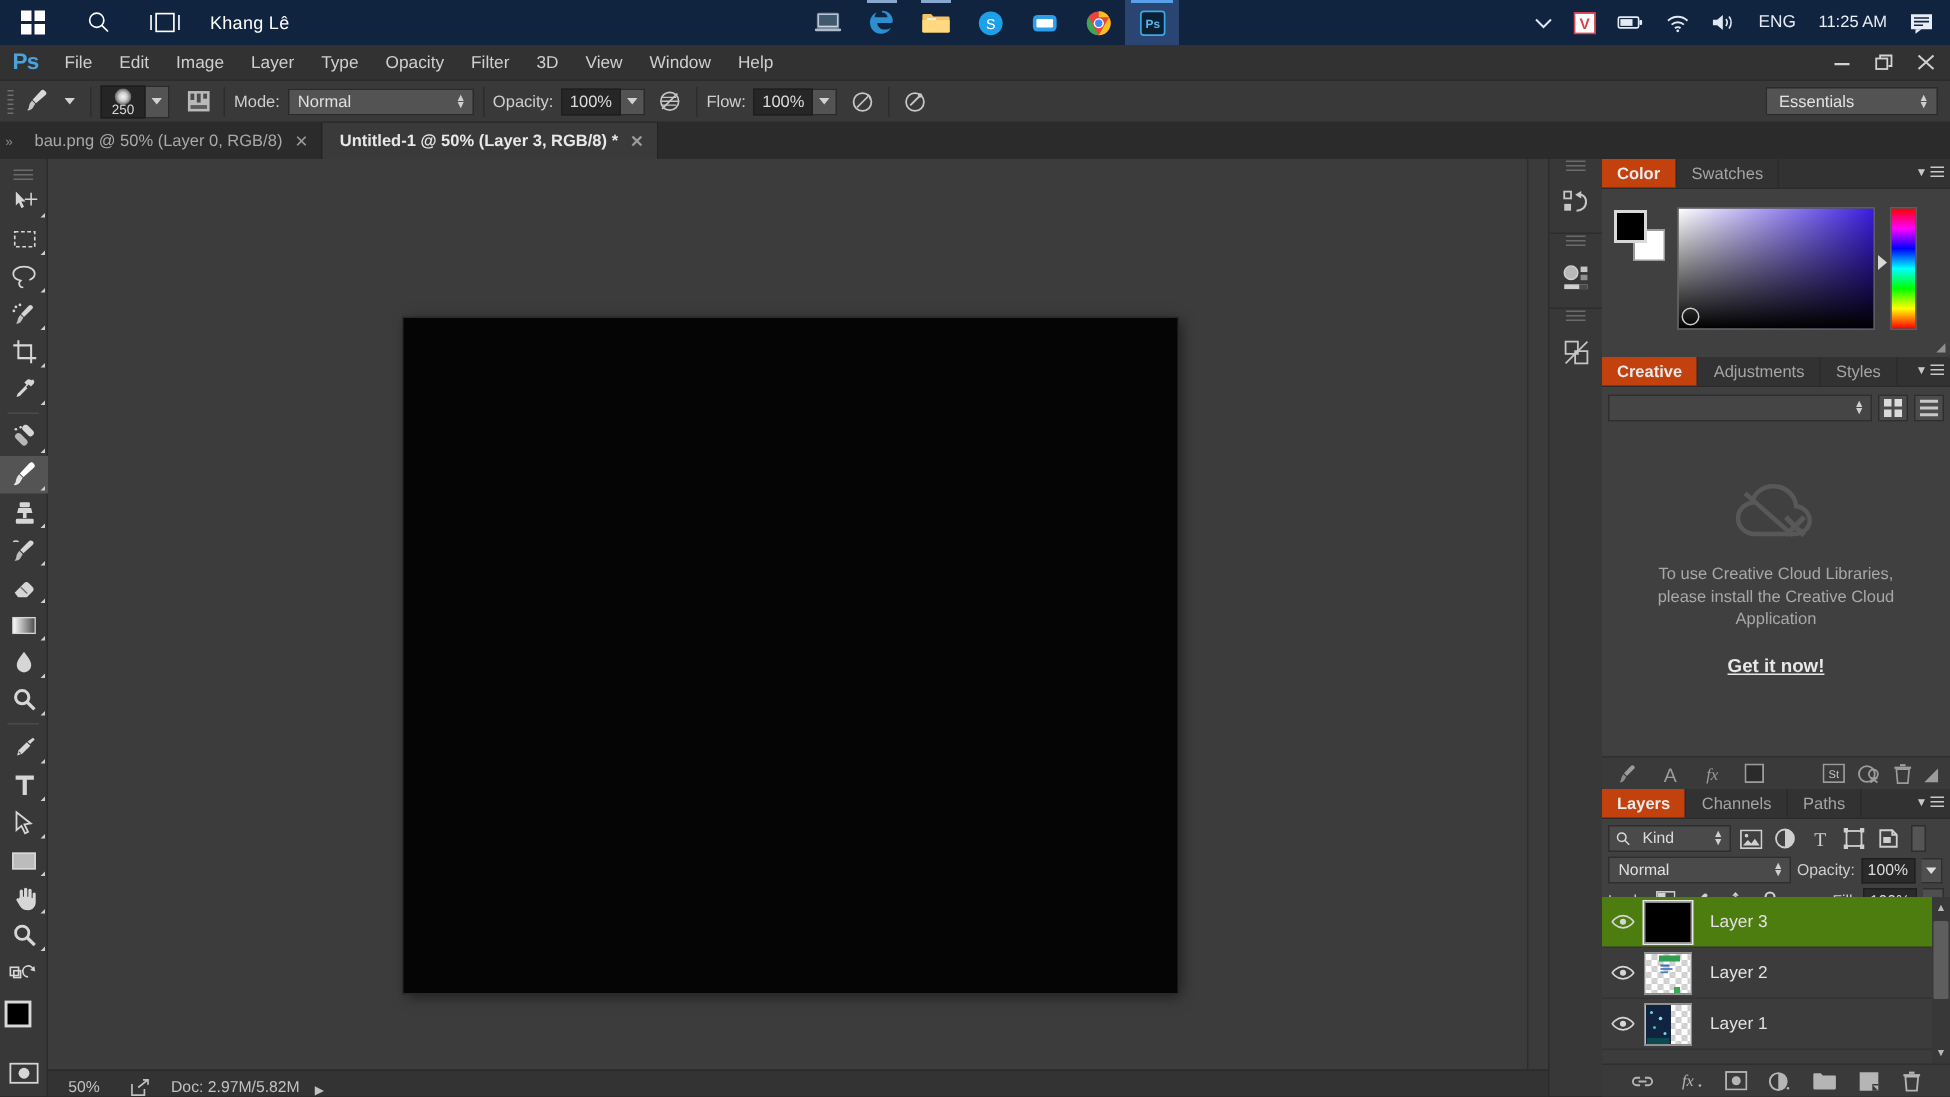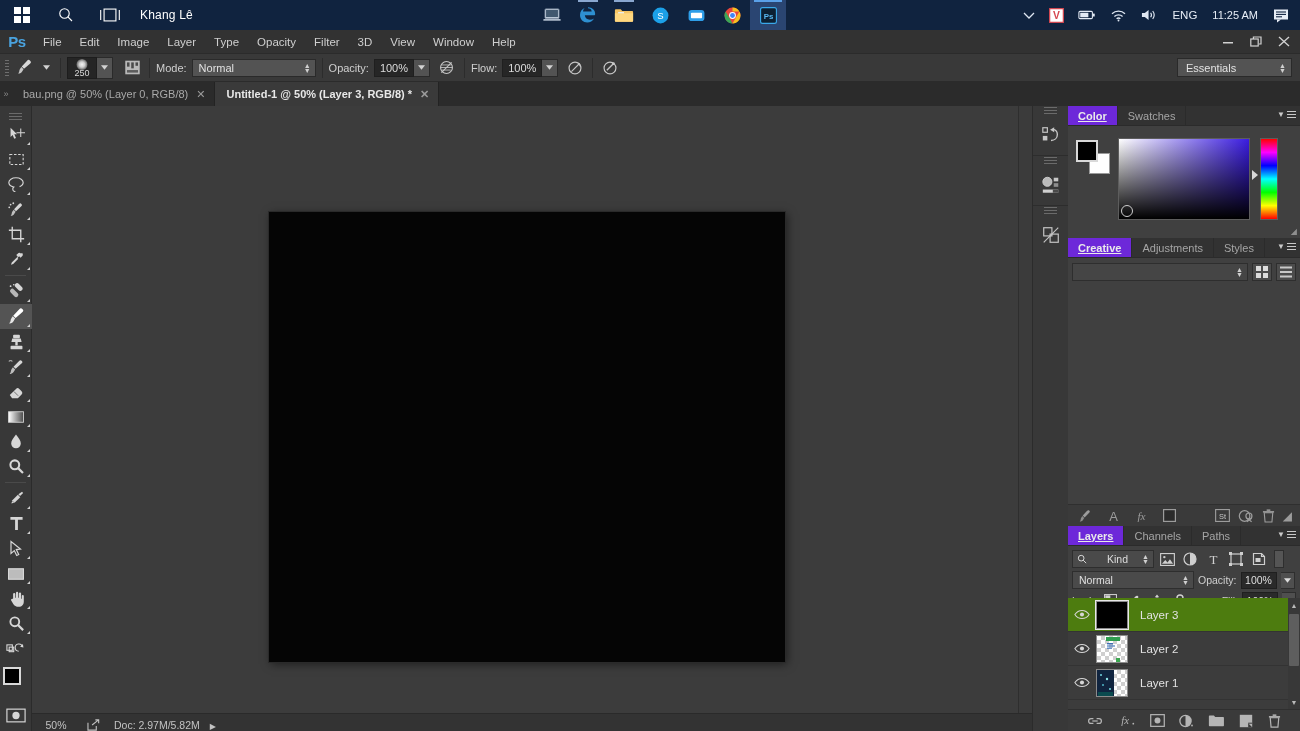--- a/index.html
+++ b/index.html
@@ -169,21 +169,21 @@
   .dock-sep { height: 1px; background: #2d2d2d; }
 
   .rightpanel {
     position: absolute; right: 0; top: 0; width: 232px; bottom: 0; background: #383838;
   }
   .ptabs { display: flex; height: 20px; background: #323232; align-items: stretch; position: relative; border-bottom:1px solid #2b2b2b;}
   .ptab {
     padding: 0 10px; display: flex; align-items: center; font-size: 11px; color: #a5a5a5;
     background: #323232; border-right: 1px solid #2b2b2b;
   }
-  .ptab.active { background: #6d28d9; color: #eaeaea; font-weight: bold; text-decoration: underline; }
+  .ptab.active { background: #c2410c; color: #eaeaea; font-weight: bold; }
   .pmenu { position: absolute; right: 4px; top: 4px; display: flex; align-items: center; gap: 2px; color: #c9c9c9; font-size: 8px;}
   .hamb { display: inline-flex; flex-direction: column; gap: 1.5px; }
   .hamb i { width: 9px; height: 1.5px; background: #c9c9c9; display: block; }
 
   
   .color-panel { background: #404040; height: 112px; position: relative; }
   .cp-swatches { position: absolute; left: 8px; top: 14px; width: 34px; height: 34px; }
   .cp-fg { position: absolute; left: 0; top: 0; width: 22px; height: 22px; background: #000; border: 2px solid #d9d9d9; z-index: 2;}
   .cp-bg { position: absolute; left: 13px; top: 13px; width: 21px; height: 21px; background: #fff; border: 1px solid #9a9a9a; }
   .cp-field {
@@ -838,20 +838,32 @@
                   <rect x="7" y="7" width="5" height="5" fill="#dcdcdc"></rect>
               </svg>
             </div>
             <div class="lib-viewbtn">
               <svg width="12" height="12" viewBox="0 0 12 12">
                 <rect x="0" y="0.5" width="12" height="2" fill="#c8c8c8"></rect>
                   <rect x="0" y="5" width="12" height="2" fill="#c8c8c8"></rect>
                   <rect x="0" y="9.5" width="12" height="2" fill="#c8c8c8"></rect>
               </svg>
             </div>
+          </div>
+          <div class="lib-empty">
+            <svg class="cc-icon" viewBox="0 0 64 44">
+              <path d="M17 38c-6.6 0-12-5-12-11.2 0-5.6 4.3-10.3 9.9-11C16.4 8.6 22.6 4 30 4c8.6 0 15.6 6.2 16.4 14.2 5.3.6 9.6 5 9.6 10.4C56 34 50.8 38 44.4 38z" fill="none" stroke="#585858" stroke-width="3.2"></path>
+              <line x1="10" y1="9" x2="44" y2="39" stroke="#585858" stroke-width="3.2"></line>
+              <line x1="39" y1="26" x2="52" y2="39" stroke="#585858" stroke-width="3.6"></line>
+              <line x1="52" y1="26" x2="39" y2="39" stroke="#585858" stroke-width="3.6"></line>
+            </svg>
+            <div>To use Creative Cloud Libraries,</div>
+            <div>please install the Creative Cloud</div>
+            <div>Application</div>
+            <a class="lib-link">Get it now!</a>
           </div>
           <div class="lib-footer">
             <span class="lf-icon">
               <svg width="15" height="14" viewBox="0 0 16 15">
                 <path d="M12 1.6c1 1 .9 1.7-.3 2.7L7 9l-2-2 4.5-4.9c1-1 1.7-1.1 2.5-.5z" fill="#9c9c9c"></path>
                 <path d="M4.6 7.6l2 2c-1.1 1.4-1.2 2.8-3 3.6-.7.3-1.5.4-1.8.1.5-.5.9-1 1-1.8.1-1.5.9-2.6 1.8-3.9z" fill="#8c8c8c"></path>
               </svg>
             </span>
             <span class="lf-icon">
               <svg width="13" height="14" viewBox="0 0 13 14">
@@ -905,21 +917,21 @@
               <span class="hamb">
                   <i></i>
                   <i></i>
                   <i></i>
                 </span>
             </div>
           </div>
 
           <div class="filter-row">
             <div class="kind-select">
-              <span style="display:flex;align-items:center;gap:20px;">
+              <span style="display:flex;align-items:center;gap:8px;">
                 <svg width="10" height="10" viewBox="0 0 12 12">
                   <circle cx="5" cy="5" r="3.4" fill="none" stroke="#d8d8d8" stroke-width="1.2"></circle>
                   <line x1="7.4" y1="7.4" x2="11" y2="11" stroke="#d8d8d8" stroke-width="1.2"></line>
                 </svg>
                 <span>Kind</span>
               </span>
               <span class="spin">▲<br>▼</span>
             </div>
             <span class="filt-icon">
               <svg width="15" height="13" viewBox="0 0 16 14">

